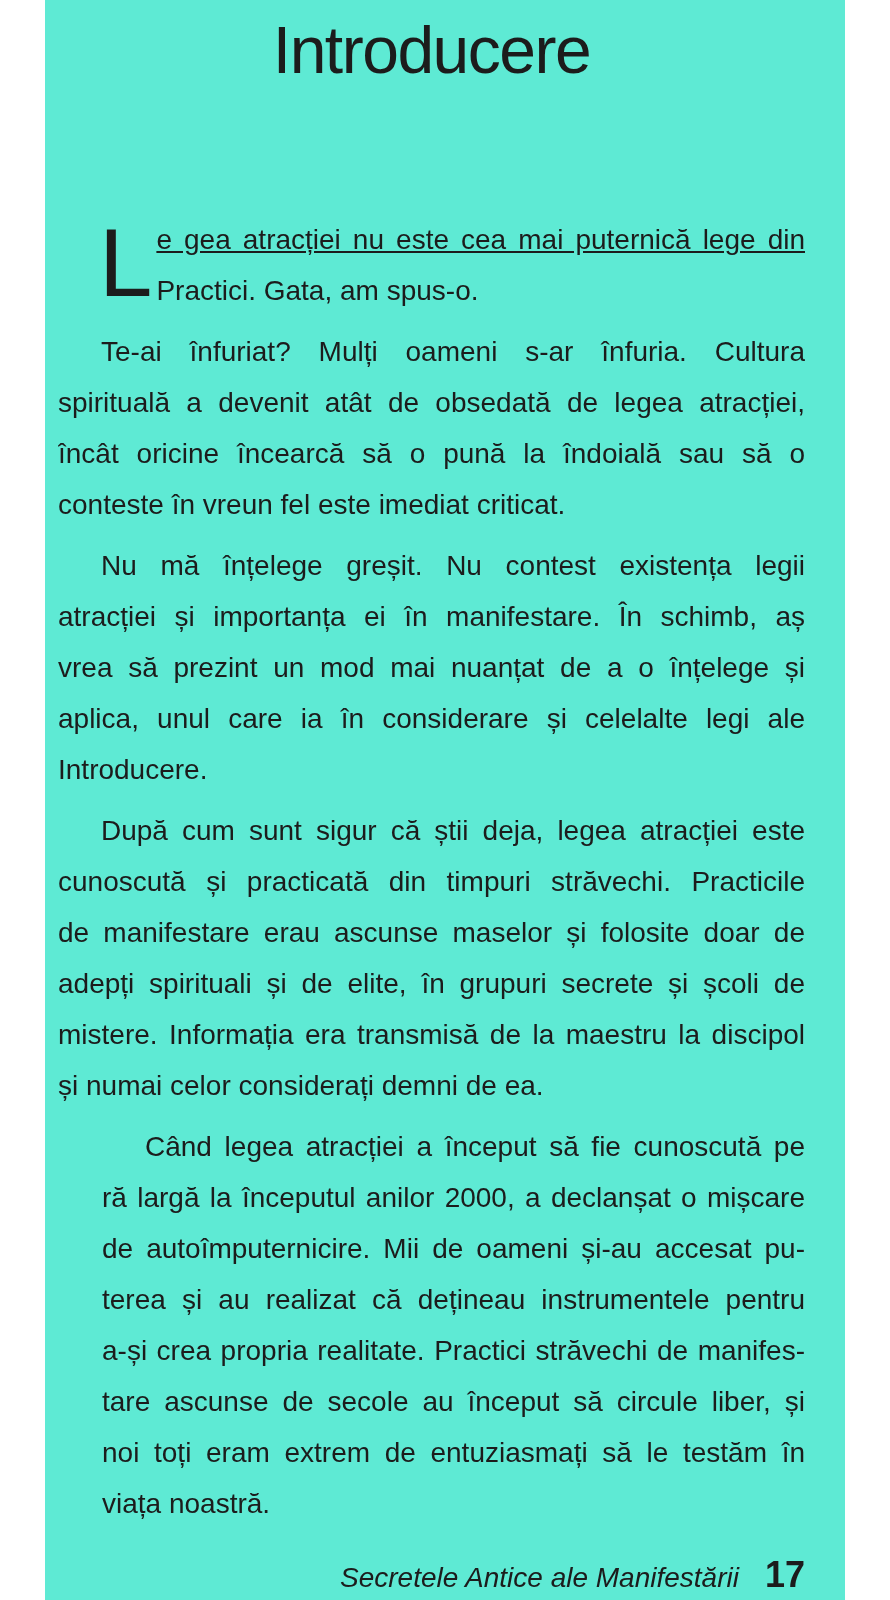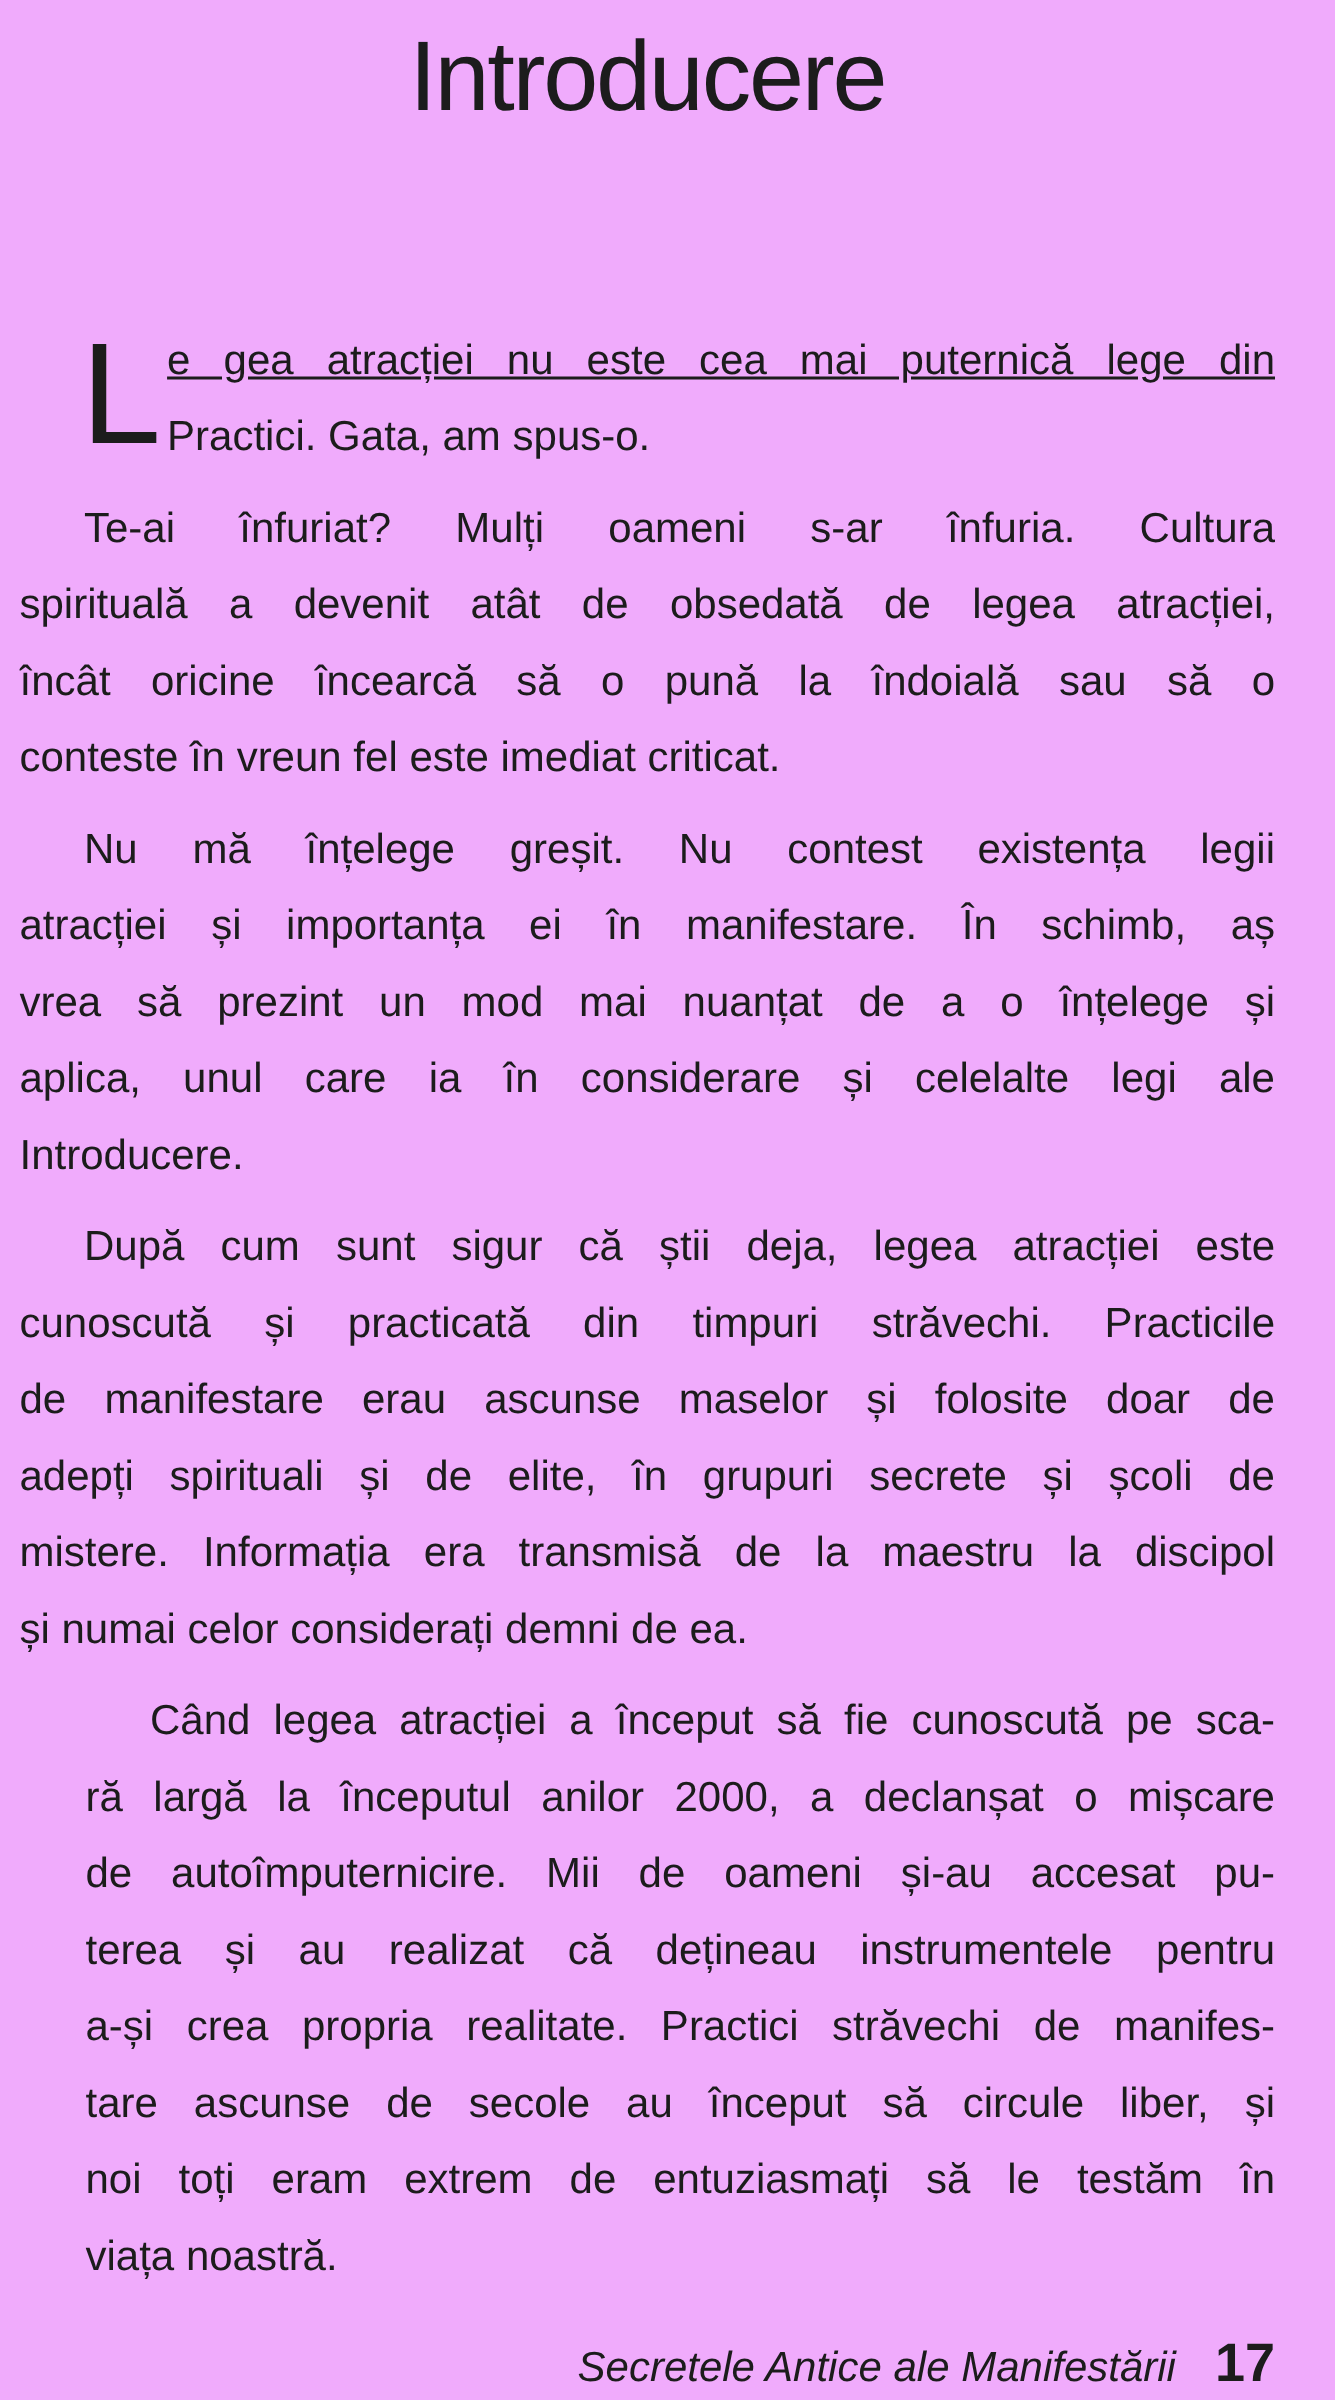--- a/index.html
+++ b/index.html
@@ -2,24 +2,24 @@
 <html lang="ro"><head>
 <meta charset="utf-8">
 <style>
   html, body {
     margin: 0;
     padding: 0;
     background: #ffffff;
   }
   .page {
     position: relative;
-    width: 890px;
+    width: 800px;
     height: 1600px;
     margin: 0 auto;
-    background: #f0abfc;
+    background: #5eead4;
     color: #1c1c1c;
     font-family: "Liberation Sans", sans-serif;
     padding: 0 40px 0 13px;
     box-sizing: border-box;
     overflow: hidden;
   }
   .title {
     margin: 14px 0 0 0;
     font-size: 66px;
     font-weight: normal;

